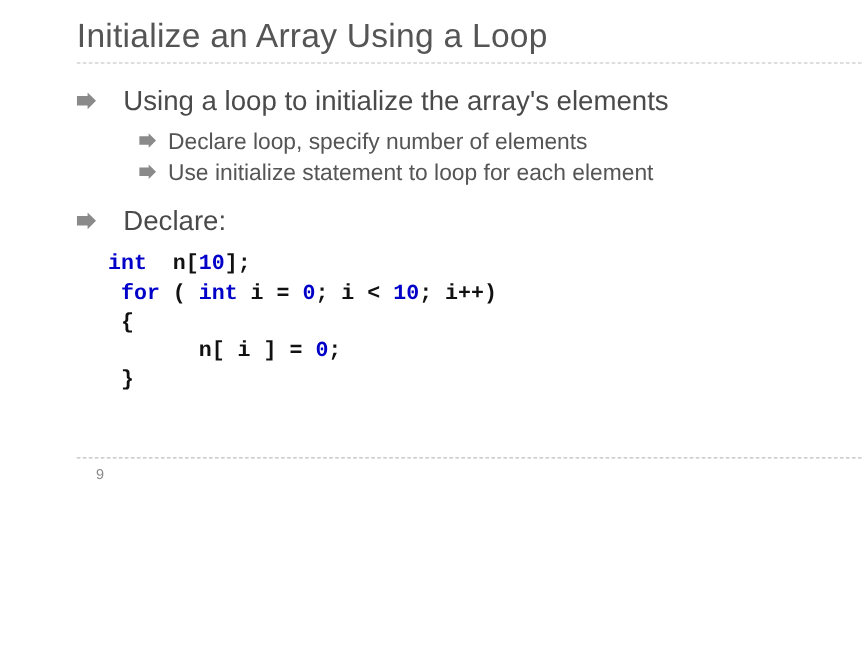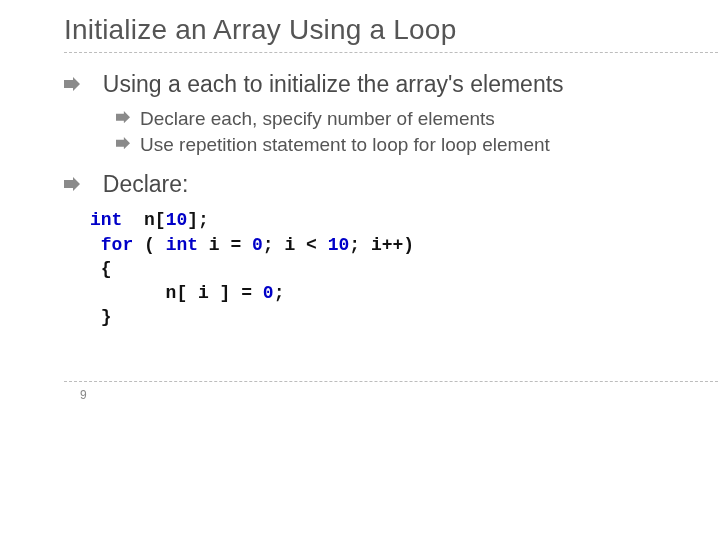--- a/index.html
+++ b/index.html
@@ -30,37 +30,37 @@
   <h1 class="title">Initialize an Array Using a Loop</h1>
   <hr class="rule">
 
   <ul class="bullets">
     <li class="b1">
       <span class="marker">
         <svg viewBox="0 0 16 14">
             <path d="M0 3 H9 V0 L16 7 L9 14 V11 H0 Z" fill="#8a8a8a"></path>
           </svg>
       </span>
-      <span>Using a each to initialize the array's elements</span>
+      <span>Using a loop to initialize the array's elements</span>
       <ul class="b2list">
         <li class="b2">
           <span class="marker">
             <svg viewBox="0 0 16 14">
                 <path d="M0 3 H9 V0 L16 7 L9 14 V11 H0 Z" fill="#8a8a8a"></path>
               </svg>
           </span>
-          <span>Declare each, specify number of elements</span>
+          <span>Declare loop, specify number of elements</span>
         </li>
         <li class="b2">
           <span class="marker">
             <svg viewBox="0 0 16 14">
                 <path d="M0 3 H9 V0 L16 7 L9 14 V11 H0 Z" fill="#8a8a8a"></path>
               </svg>
           </span>
-          <span>Use repetition statement to loop for loop element</span>
+          <span>Use initialize statement to loop for each element</span>
         </li>
       </ul>
     </li>
 
     <li class="b1">
       <span class="marker">
         <svg viewBox="0 0 16 14">
             <path d="M0 3 H9 V0 L16 7 L9 14 V11 H0 Z" fill="#8a8a8a"></path>
           </svg>
       </span>

